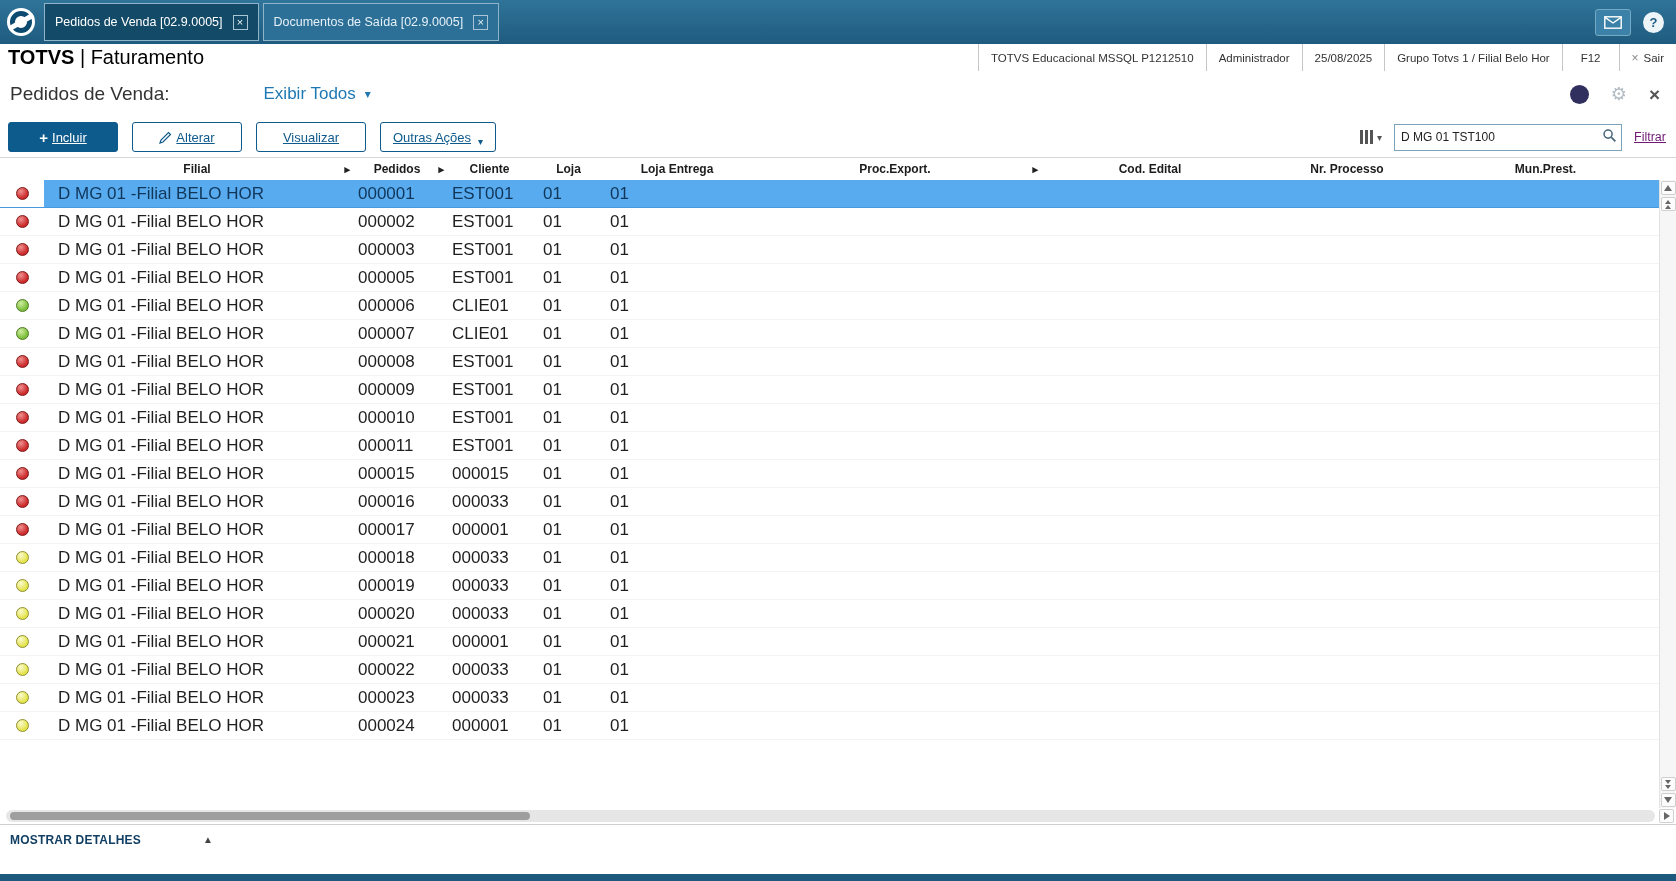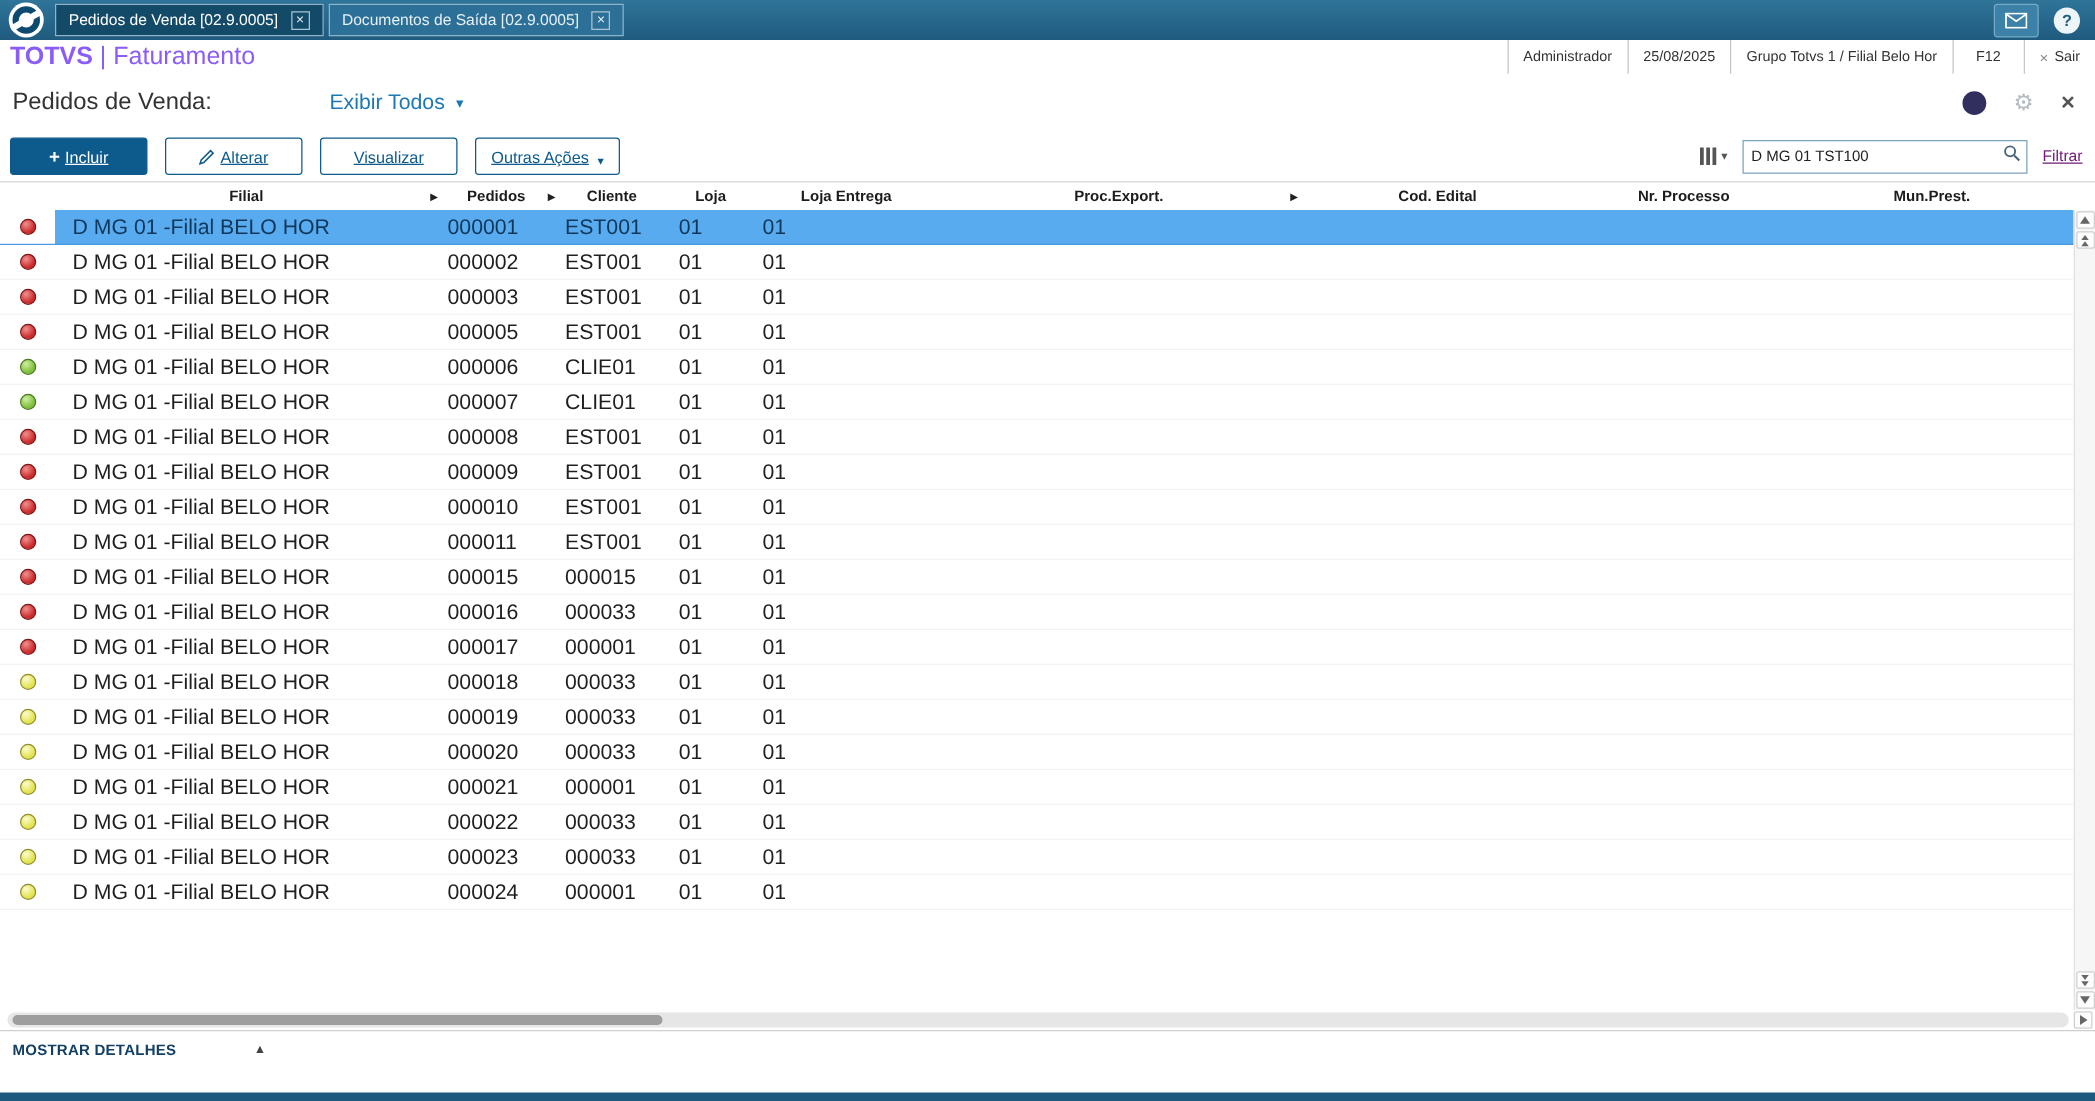--- a/index.html
+++ b/index.html
@@ -1,36 +1,36 @@
 <!DOCTYPE html>
 <html><head>
 <meta charset="utf-8">
 <style>
   * { margin:0; padding:0; box-sizing:border-box; }
   html,body { width:1676px; height:881px; overflow:hidden; }
   body { font-family:"Liberation Sans", sans-serif; background:#fff; color:#222; }
   .app { width:1676px; height:881px; display:flex; flex-direction:column; }
 
   
-  .tabbar { height:32px; background:linear-gradient(180deg,#2f7499,#1f5b7f); display:flex; align-items:stretch; flex:0 0 auto;justify-content:space-between; }
+  .tabbar { height:44px; background:linear-gradient(180deg,#2f7499,#1f5b7f); display:flex; align-items:stretch; flex:0 0 auto;justify-content:space-between; }
   .logo { width:42px; display:flex; align-items:center; justify-content:center; }
   .logo-circle { width:28px; height:28px; border-radius:50%; background:#fff; position:relative; overflow:hidden; }
   .logo-circle::before { content:""; position:absolute; inset:3px; border-radius:50%; border:5px solid #0c4a70; }
   .logo-circle::after { content:""; position:absolute; left:-5px; top:11px; width:40px; height:5px; background:#fff; transform:rotate(-30deg); }
   .tab { display:flex; align-items:center; gap:10px; padding:0 10px; margin:3px 2px; border:1px solid #8fb3c8; font-size:12.5px; color:#fff; cursor:default; }
   .tab.active { background:#134a68; }
   .tab.inactive { background:#2c7097; color:#e6f0f7; }
   .tab-close { width:15px; height:15px; border:1px solid #a9c4d4; display:flex; align-items:center; justify-content:center; font-size:11px; line-height:1; color:#eaf2f8; }
   .topbar-right { margin-left:auto; display:flex; align-items:center; gap:12px; padding-right:12px; }
   .mail-btn { width:36px; height:27px; background:#3c82a8; border:1px solid #76a9c3; border-radius:3px; display:flex; align-items:center; justify-content:center; }
   .help-btn { width:21px; height:21px; border-radius:50%; background:#eef5f9; color:#1d5c80; font-weight:bold; font-size:13px; display:flex; align-items:center; justify-content:center; }
 
   
   .header { height:27px; display:flex; align-items:center; padding:0 0 0 8px; flex:0 0 auto; }
-  .brand { font-size:20px; color:#8b5cf6; white-space:nowrap; }
+  .brand { font-size:20px; color:#000000; white-space:nowrap; }
   .brand-name { font-weight:bold; }
   .header-right { margin-left:auto; display:flex; align-items:stretch; height:100%; font-size:11.5px; color:#333; }
   .hseg { padding:0 12px; border-left:1px solid #c6c6c6; display:flex; align-items:center; gap:5px; white-space:nowrap; }
   .hseg-f12 { padding:0 18px; }
   .exit-x { color:#8a8a8a; font-size:12px; }
 
   
   .titlerow { height:46px; display:flex; align-items:center; padding:0 16px 0 10px; flex:0 0 auto; }
   .page-title { font-size:19px; color:#333; }
   .view-dropdown { margin-left:82px; font-size:17px; color:#1e78b4; display:flex; align-items:center; gap:9px; cursor:default;padding-left:12px; }
@@ -129,20 +129,23 @@
     </div>
   </div>
 
   <div class="header">
     <div class="brand">
       <span class="brand-name">TOTVS</span>
       <span class="brand-sep">|</span>
       <span class="brand-module">Faturamento</span>
     </div>
     <div class="header-right">
+      <div class="hseg">
+          <span>TOTVS Educacional MSSQL P1212510</span>
+        </div>
       <div class="hseg">
           <span>Administrador</span>
         </div>
       <div class="hseg">
           <span>25/08/2025</span>
         </div>
       <div class="hseg">
           <span>Grupo Totvs 1 / Filial Belo Hor</span>
         </div>
       <div class="hseg hseg-f12">

